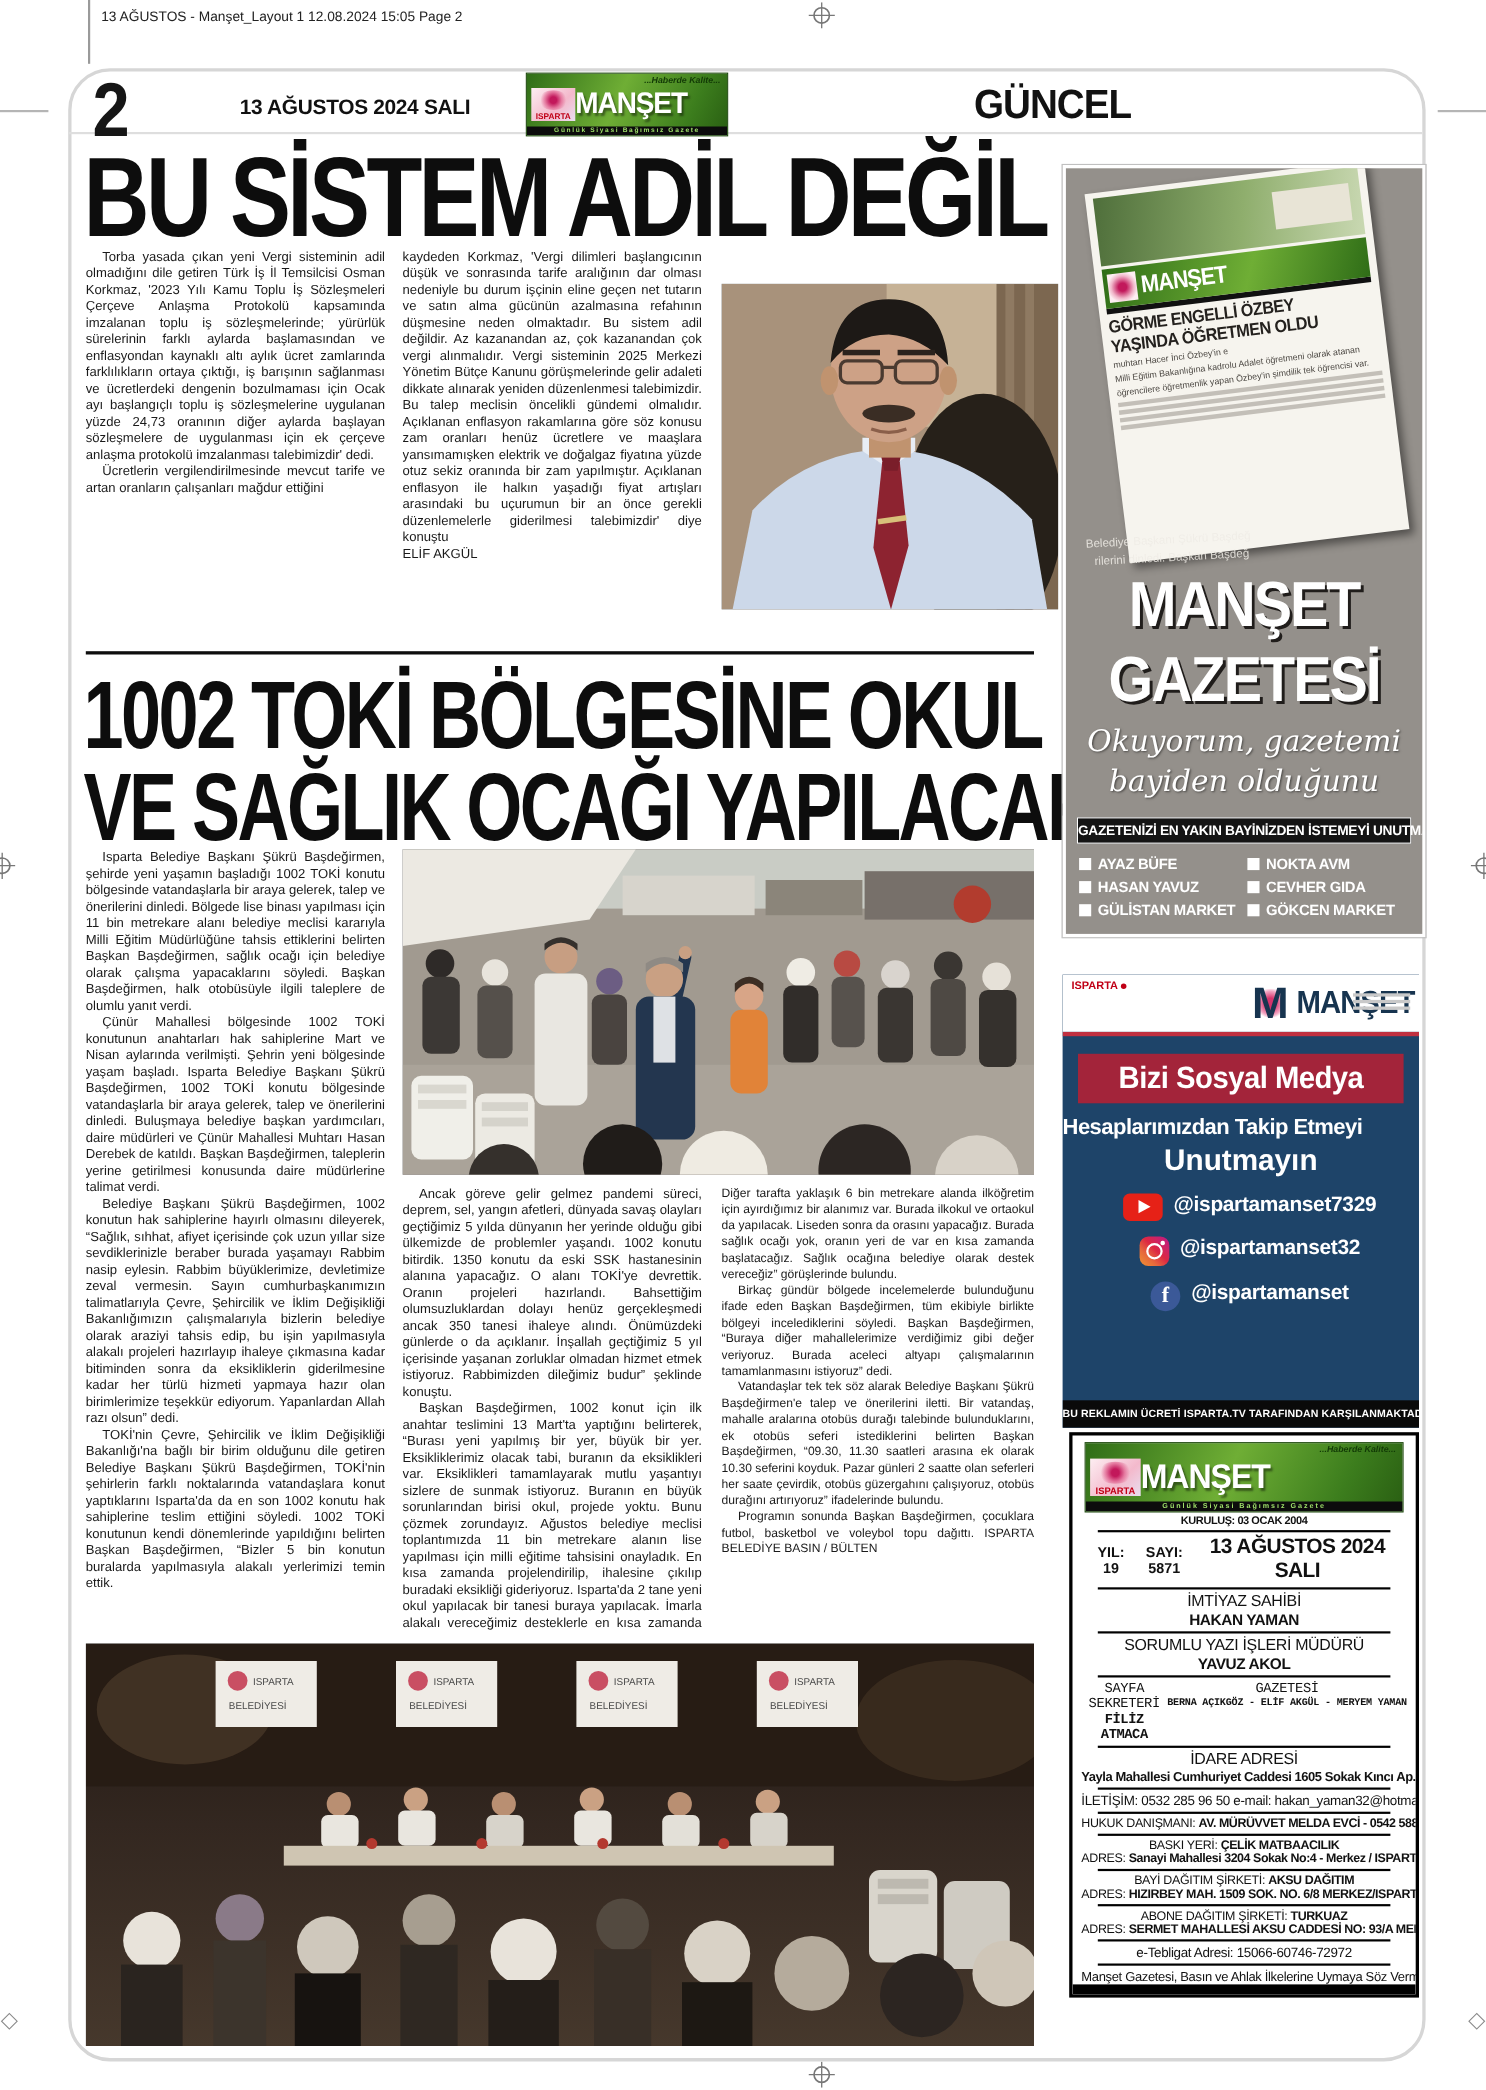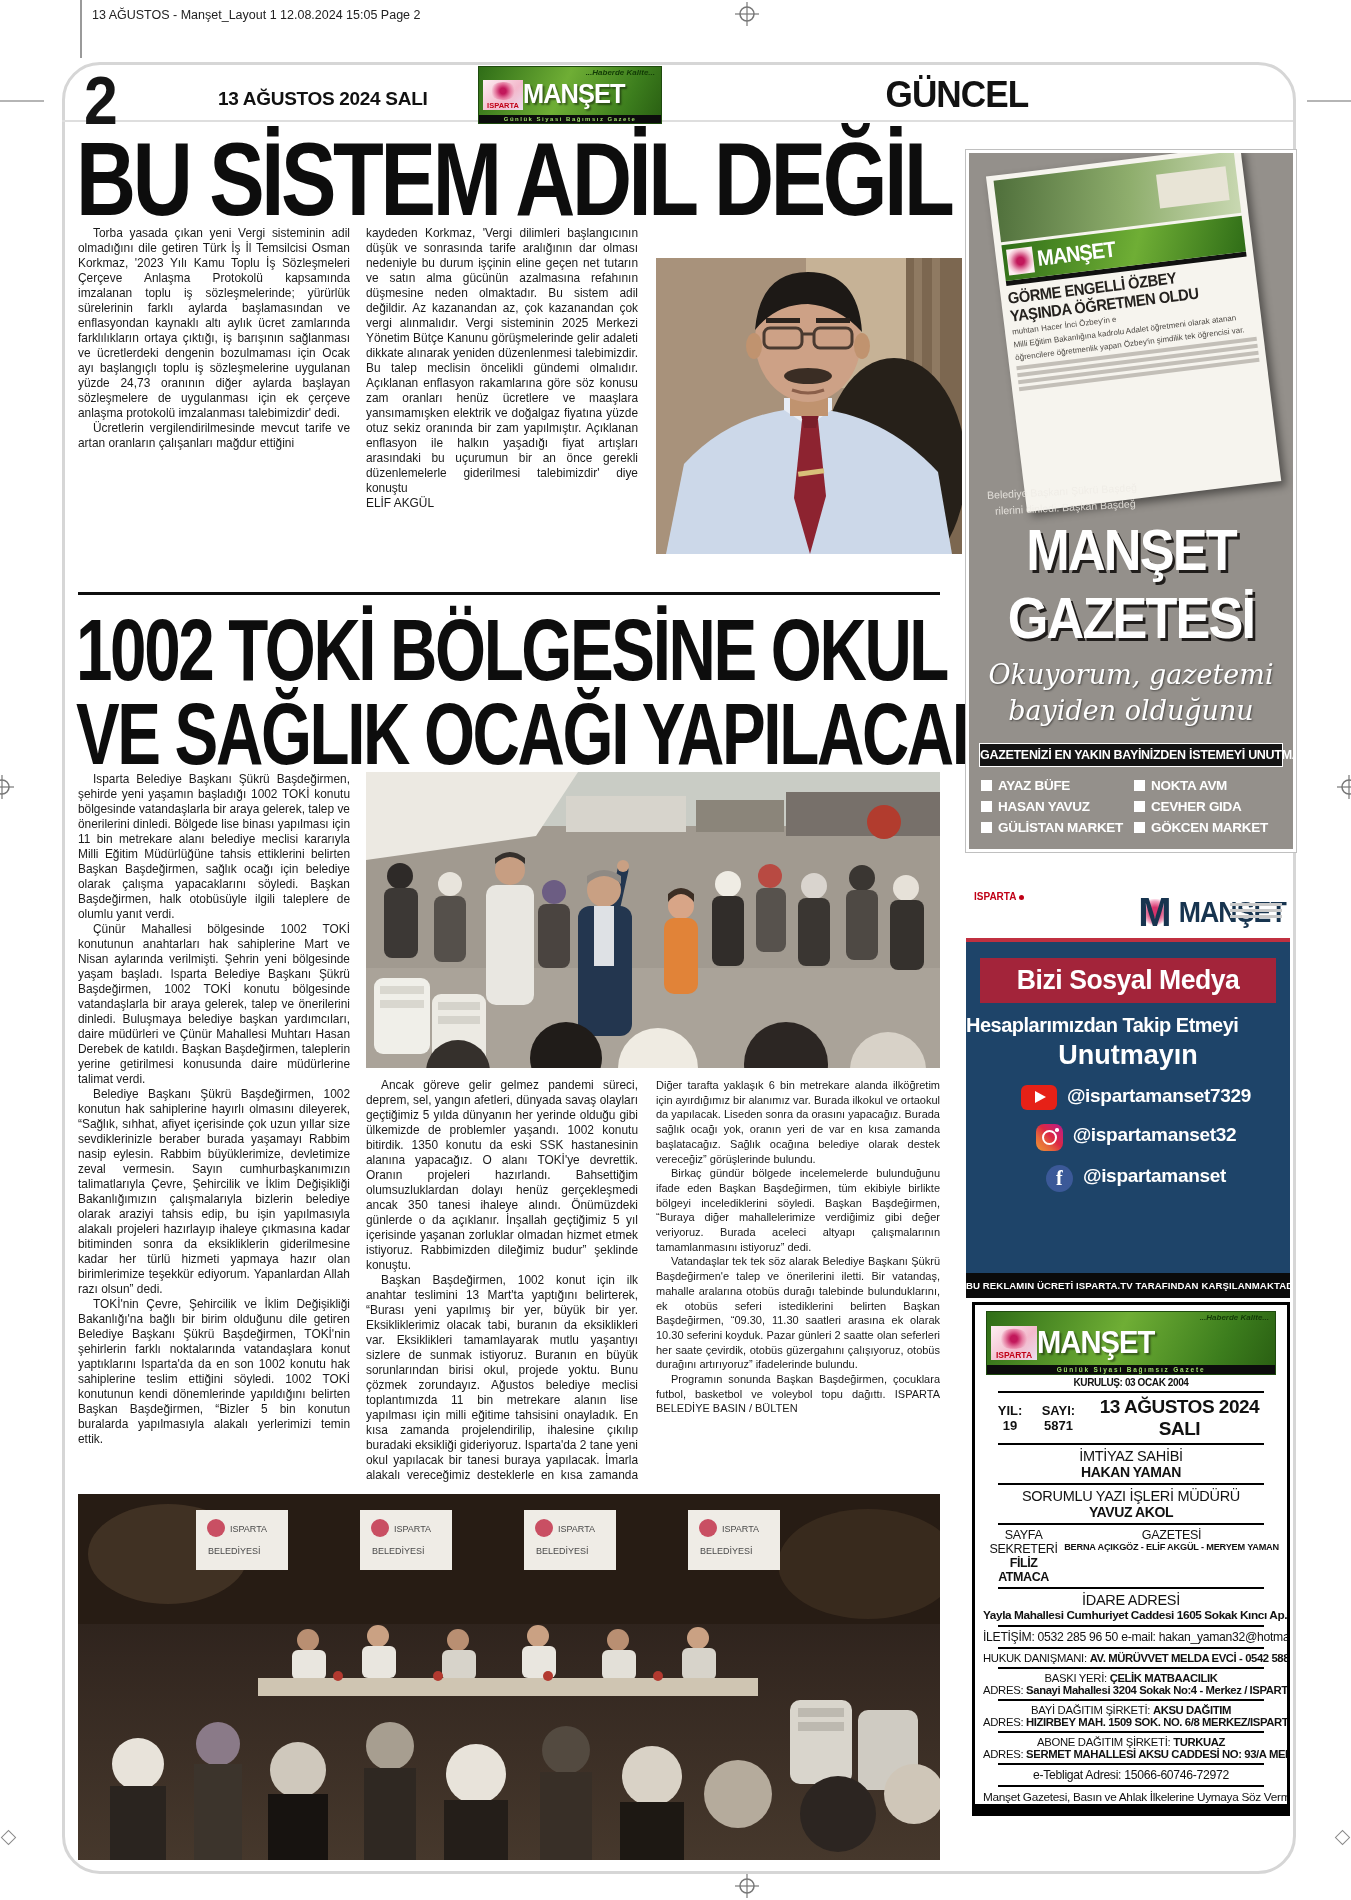--- a/index.html
+++ b/index.html
@@ -138,21 +138,21 @@
   
   .kunye{left:972px;top:1302px;width:318px;height:514px;border:3px solid #000;background:#fff;
          box-sizing:border-box;text-align:center;overflow:hidden;padding:4px 8px;}
   .kdiv{height:2px;background:#000;width:90%;margin:3px auto;}
   .k-sm{font-size:10px;font-weight:900;letter-spacing:-.4px;}
   .k-row{display:flex;justify-content:space-between;align-items:center;padding:0 8px;}
   .k-yil,.k-sayi{font-size:13px;font-weight:900;}
   .k-tarih{font-size:19px;font-weight:bold;letter-spacing:-.5px;}
   .k-label{font-size:14.5px;letter-spacing:-.3px;}
   .k-name{font-size:14px;font-weight:900;letter-spacing:-.4px;}
-  .k-cols{display:flex;align-items:flex-start;}
+  .k-cols{display:flex;align-items:flex-start;font-family:Liberation Mono, monospace;}
   .k-cols .kc1{width:104px;}
   .k-cols .kc2{flex:1;}
   .kc1 .k-label,.kc2 .k-label{font-size:12.5px;}
   .kc1 .k-name{font-size:12.5px;}
   .kc2 .k-name{font-size:9.2px;white-space:nowrap;letter-spacing:-.2px;}
   .k-addr{font-size:11.8px;font-weight:900;letter-spacing:-.4px;white-space:nowrap;}
   .k-plain{font-size:12.2px;letter-spacing:-.3px;white-space:nowrap;}
   .k-mix{font-size:11.3px;white-space:nowrap;letter-spacing:-.3px;}
   .k-mix b{letter-spacing:-.4px;}
   .k-ahlak{font-size:11.8px;letter-spacing:-.3px;white-space:nowrap;}

